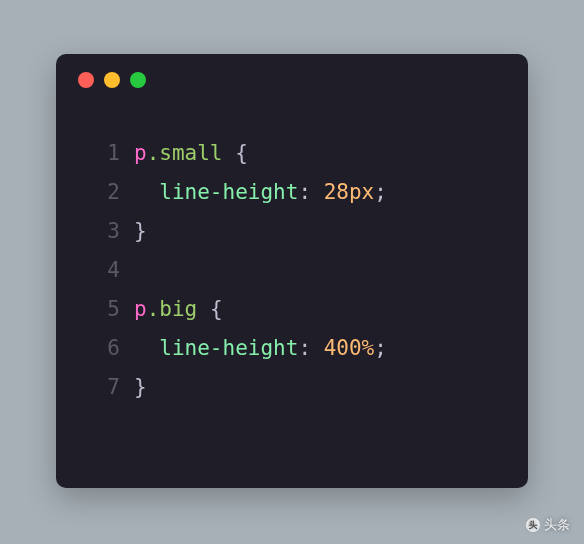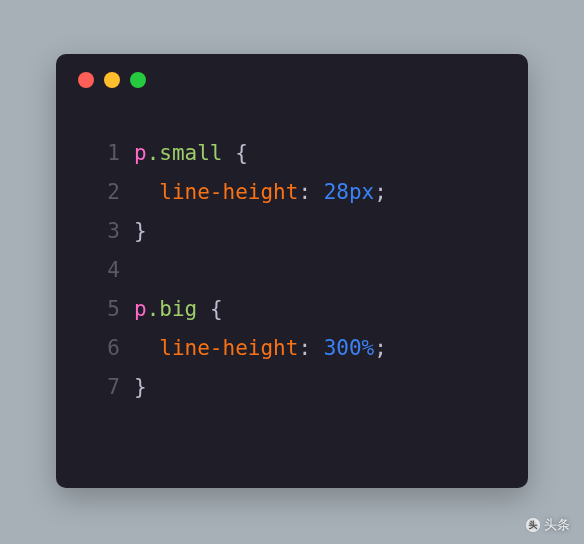--- a/index.html
+++ b/index.html
@@ -47,22 +47,22 @@
   .ln {
     width: 34px;
     text-align: right;
     color: #5a5a66;
     margin-right: 14px;
     user-select: none;
   }
   .tok-tag { color: #ff6bcb; }
   .tok-punct { color: #c0bcd0; }
   .tok-class { color: #9ece6a; margin-top: 16px; }
-  .tok-prop { color: #f97316; }
-  .tok-num { color: #3b82f6; }
+  .tok-prop { color: #86efac; }
+  .tok-num { color: #fdba74; }
   .tok-plain { color: #c0bcd0; }
   .watermark {
     position: absolute;
     right: 14px;
     bottom: 10px;
     font-family: sans-serif;
     font-size: 13px;
     color: rgba(255,255,255,0.85);
     text-shadow: 0 0 4px rgba(0,0,0,0.5);
     display: flex;
@@ -90,21 +90,21 @@
     <div class="dot red"></div>
     <div class="dot yellow"></div>
     <div class="dot green"></div>
   </div>
   <div class="code" id="code-block">
       <div class="line"><span class="ln">1</span><span><span class="tok-tag">p</span><span class="tok-class">.small</span><span class="tok-plain"> </span><span class="tok-punct">{</span></span></div>
       <div class="line"><span class="ln">2</span><span><span class="tok-plain">  </span><span class="tok-prop">line-height</span><span class="tok-punct">: </span><span class="tok-num">28px</span><span class="tok-punct">;</span></span></div>
       <div class="line"><span class="ln">3</span><span><span class="tok-punct">}</span></span></div>
       <div class="line"><span class="ln">4</span><span></span></div>
       <div class="line"><span class="ln">5</span><span><span class="tok-tag">p</span><span class="tok-class">.big</span><span class="tok-plain"> </span><span class="tok-punct">{</span></span></div>
-      <div class="line"><span class="ln">6</span><span><span class="tok-plain">  </span><span class="tok-prop">line-height</span><span class="tok-punct">: </span><span class="tok-num">300%</span><span class="tok-punct">;</span></span></div>
+      <div class="line"><span class="ln">6</span><span><span class="tok-plain">  </span><span class="tok-prop">line-height</span><span class="tok-punct">: </span><span class="tok-num">400%</span><span class="tok-punct">;</span></span></div>
       <div class="line"><span class="ln">7</span><span><span class="tok-punct">}</span></span></div>
     </div>
 </div>
 
 <div class="watermark">
   <span class="wm-icon">头</span>
   <span>头条</span>
 </div>
 
 </body></html>

